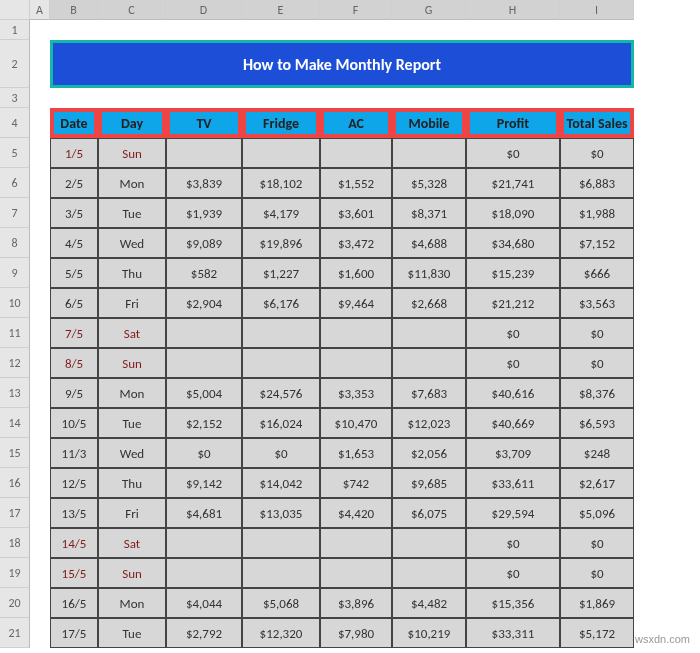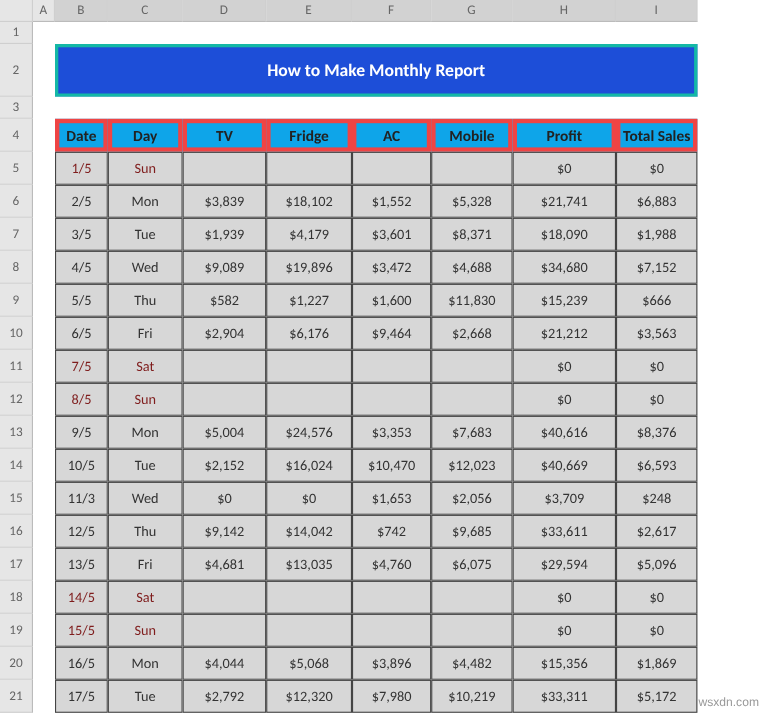--- a/index.html
+++ b/index.html
@@ -238,21 +238,21 @@
     <div class="tblcell">$742</div>
     <div class="tblcell">$9,685</div>
     <div class="tblcell">$33,611</div>
     <div class="tblcell">$2,617</div>
     <div class="rowhead">17</div>
     <div class="blank"></div>
     <div class="tblcell">13/5</div>
     <div class="tblcell">Fri</div>
     <div class="tblcell">$4,681</div>
     <div class="tblcell">$13,035</div>
-    <div class="tblcell">$4,760</div>
+    <div class="tblcell">$4,420</div>
     <div class="tblcell">$6,075</div>
     <div class="tblcell">$29,594</div>
     <div class="tblcell">$5,096</div>
     <div class="rowhead">18</div>
     <div class="blank"></div>
     <div class="tblcell red">14/5</div>
     <div class="tblcell red">Sat</div>
     <div class="tblcell"></div>
     <div class="tblcell"></div>
     <div class="tblcell"></div>

